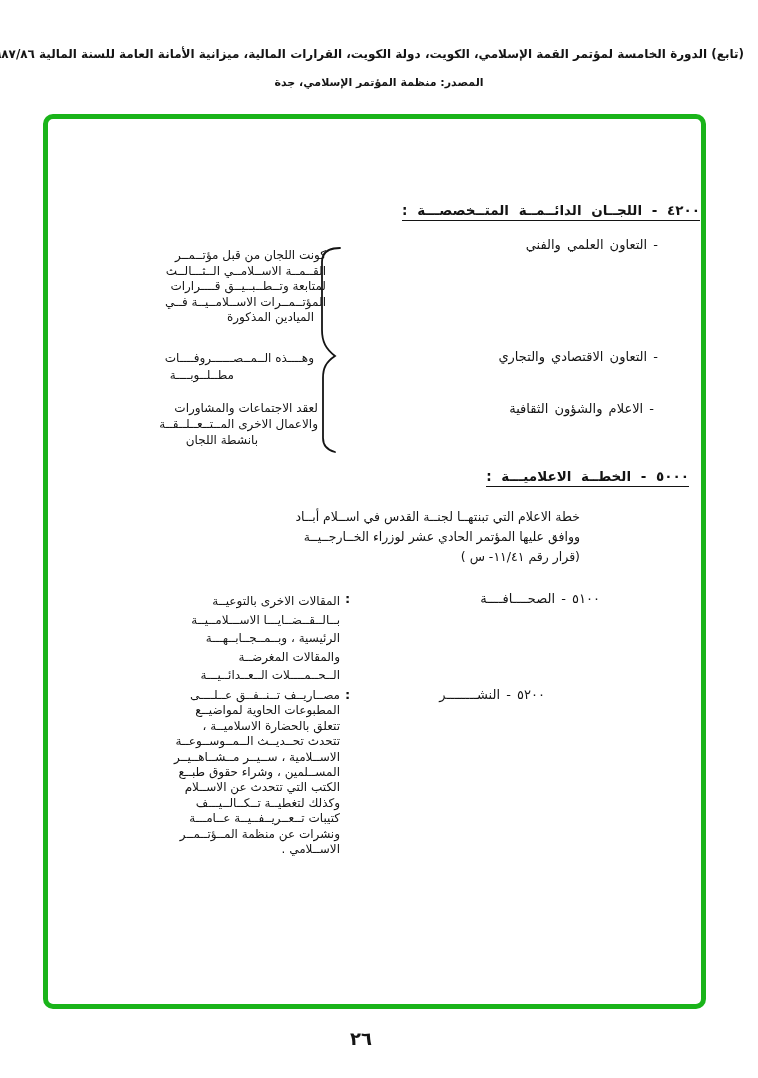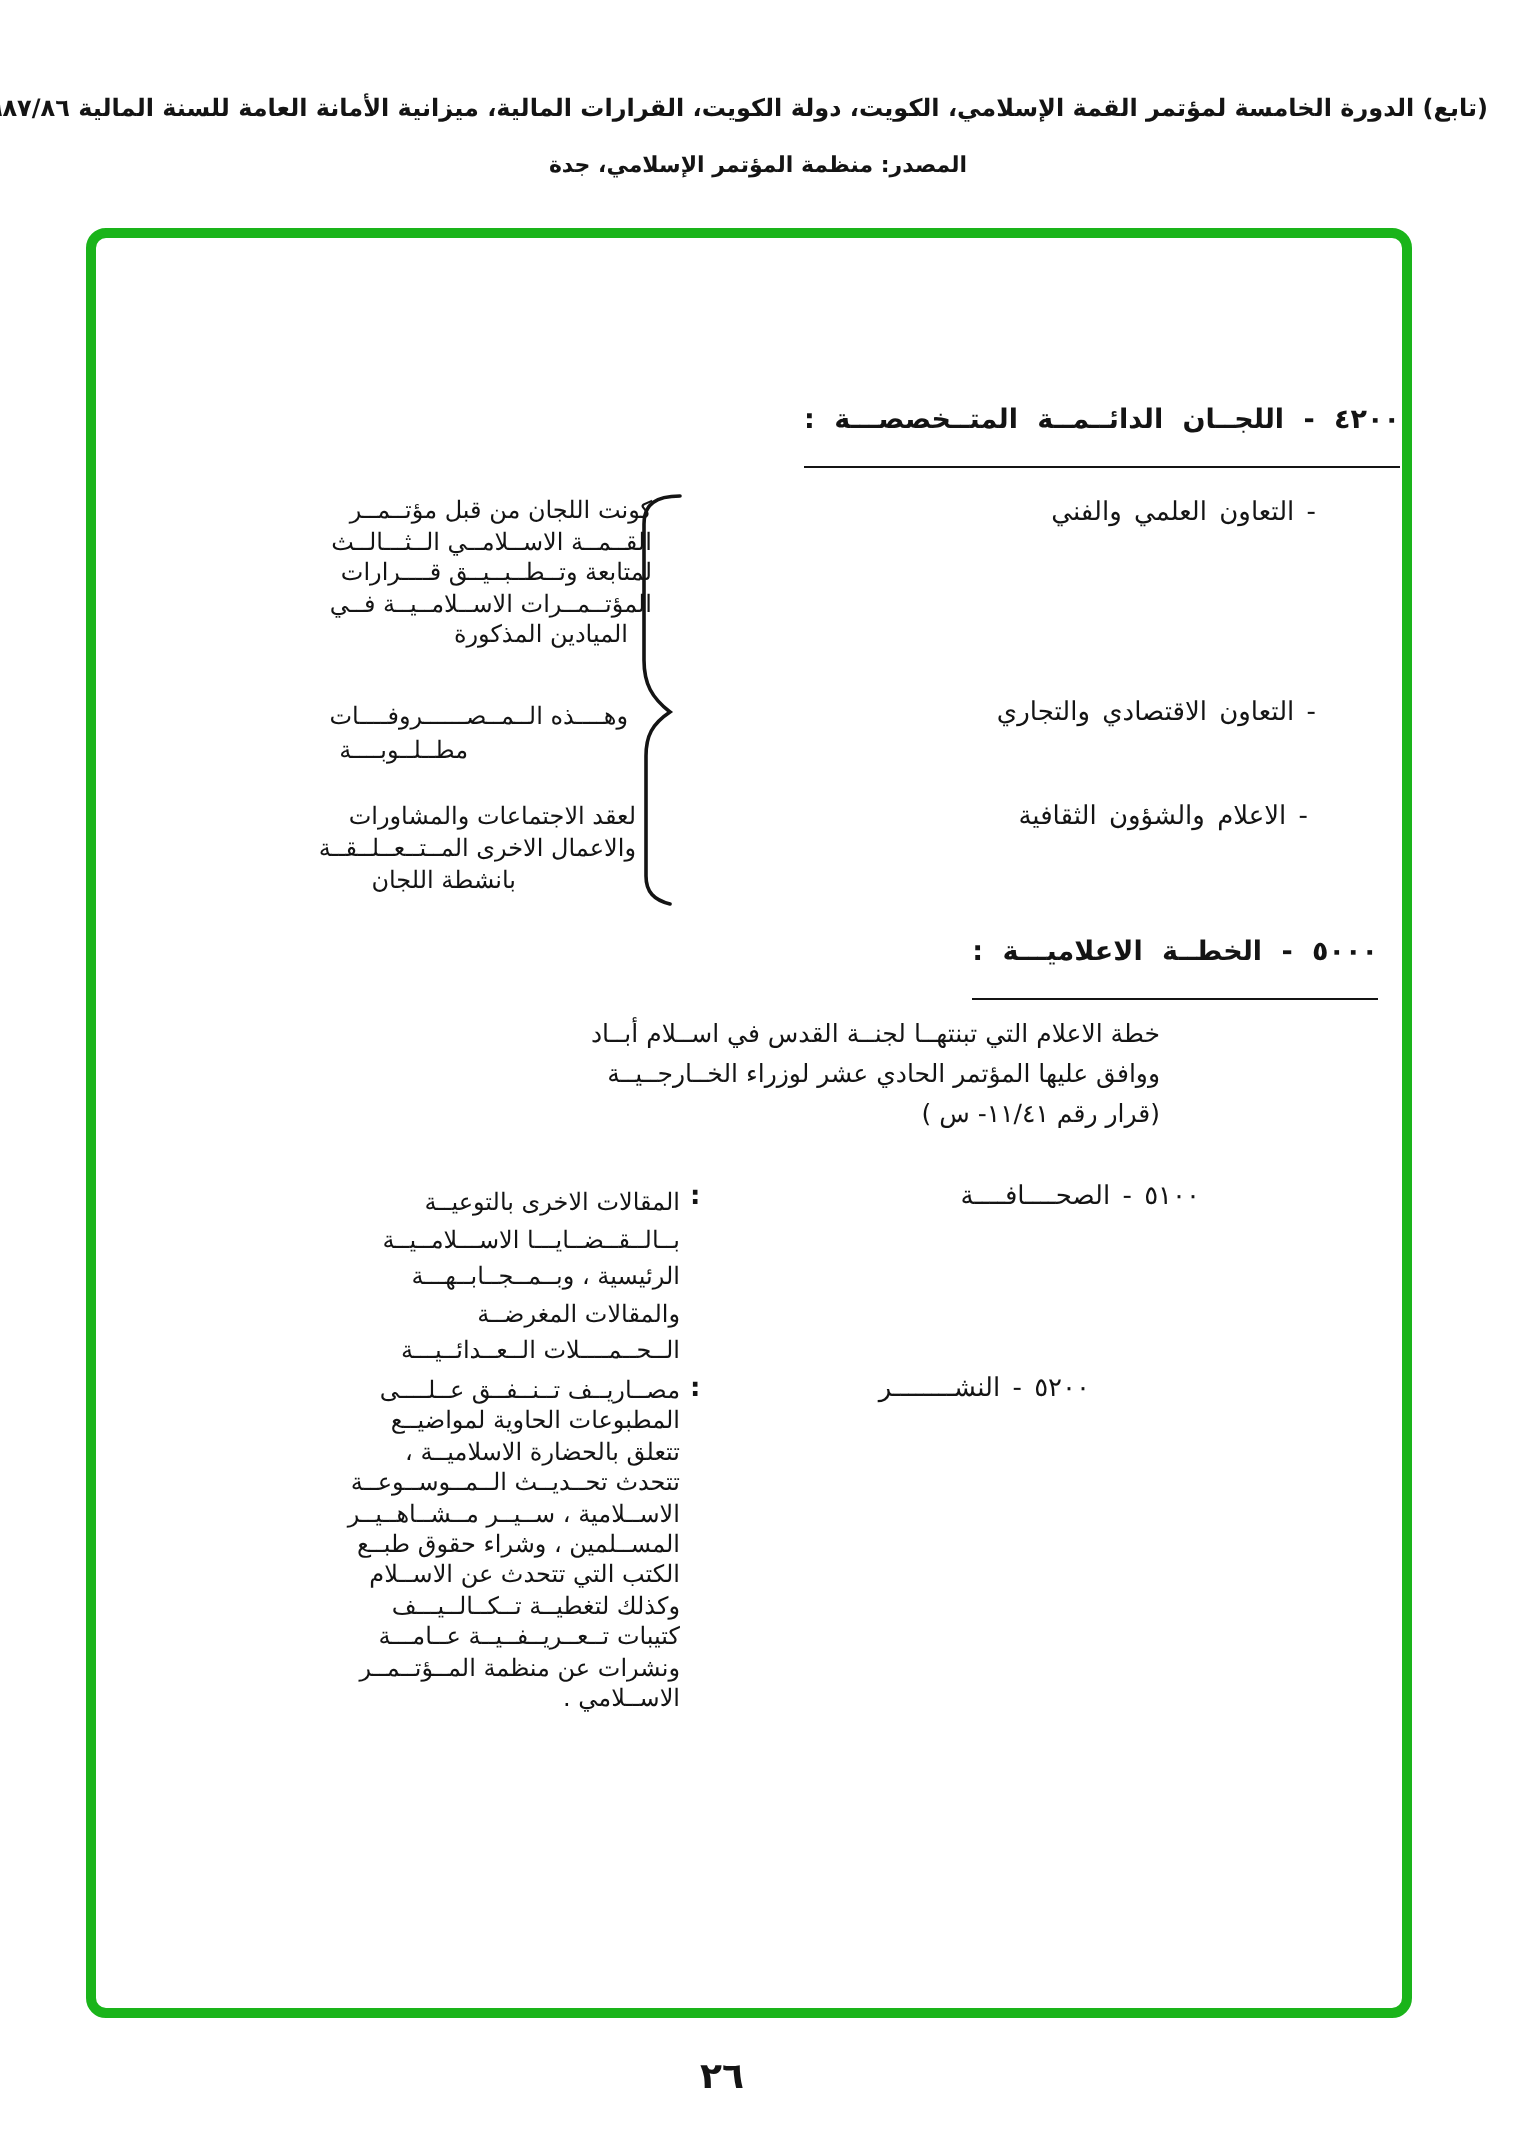--- a/index.html
+++ b/index.html
@@ -7,26 +7,26 @@
     position:relative;width:758px;height:1078px;background:#ffffff;
     font-family:"DejaVu Sans",sans-serif;color:#141414;direction:rtl;overflow:hidden;
   }
   .abs{position:absolute;}
   
   .hdr1{top:47px;right:14px;white-space:nowrap;font-weight:bold;font-size:12px;}
   .hdr2{top:76px;left:119px;width:520px;text-align:center;font-weight:bold;font-size:11px;}
   
   .frame{left:43px;top:114px;width:663px;height:895px;border:5px solid #1ab41a;border-radius:10px;box-sizing:border-box;}
   
-  .heading{font-weight:bold;font-size:13.5px;border-bottom:1.5px solid #141414;padding-bottom:15px;word-spacing:5px;white-space:nowrap;}
+  .heading{font-weight:bold;font-size:13.5px;border-bottom:1.5px solid #141414;padding-bottom:2px;word-spacing:5px;white-space:nowrap;}
   #h4200{top:202px;right:58px;}
   #h5000{top:468px;right:69px;}
   
   .itemlabel{font-size:13px;white-space:nowrap;word-spacing:2px;}
-  #label1{top:249px;right:100px;margin-left:20px;}
+  #label1{top:237px;right:100px;margin-left:20px;}
   #label2{top:349px;right:100px;}
   #label3{top:401px;right:104px;}
   #label5100{top:591px;right:158px;}
   #label5200{top:687px;right:213px;}
   
   .desc{font-size:12px;text-align:right;}
   .desc div{white-space:nowrap;}
   #desc1{top:248px;left:74px;width:252px;line-height:15.5px;}
   #desc1 div:nth-child(5){margin-right:12px;}
   #desc2{top:350px;left:74px;width:240px;line-height:17px;}

